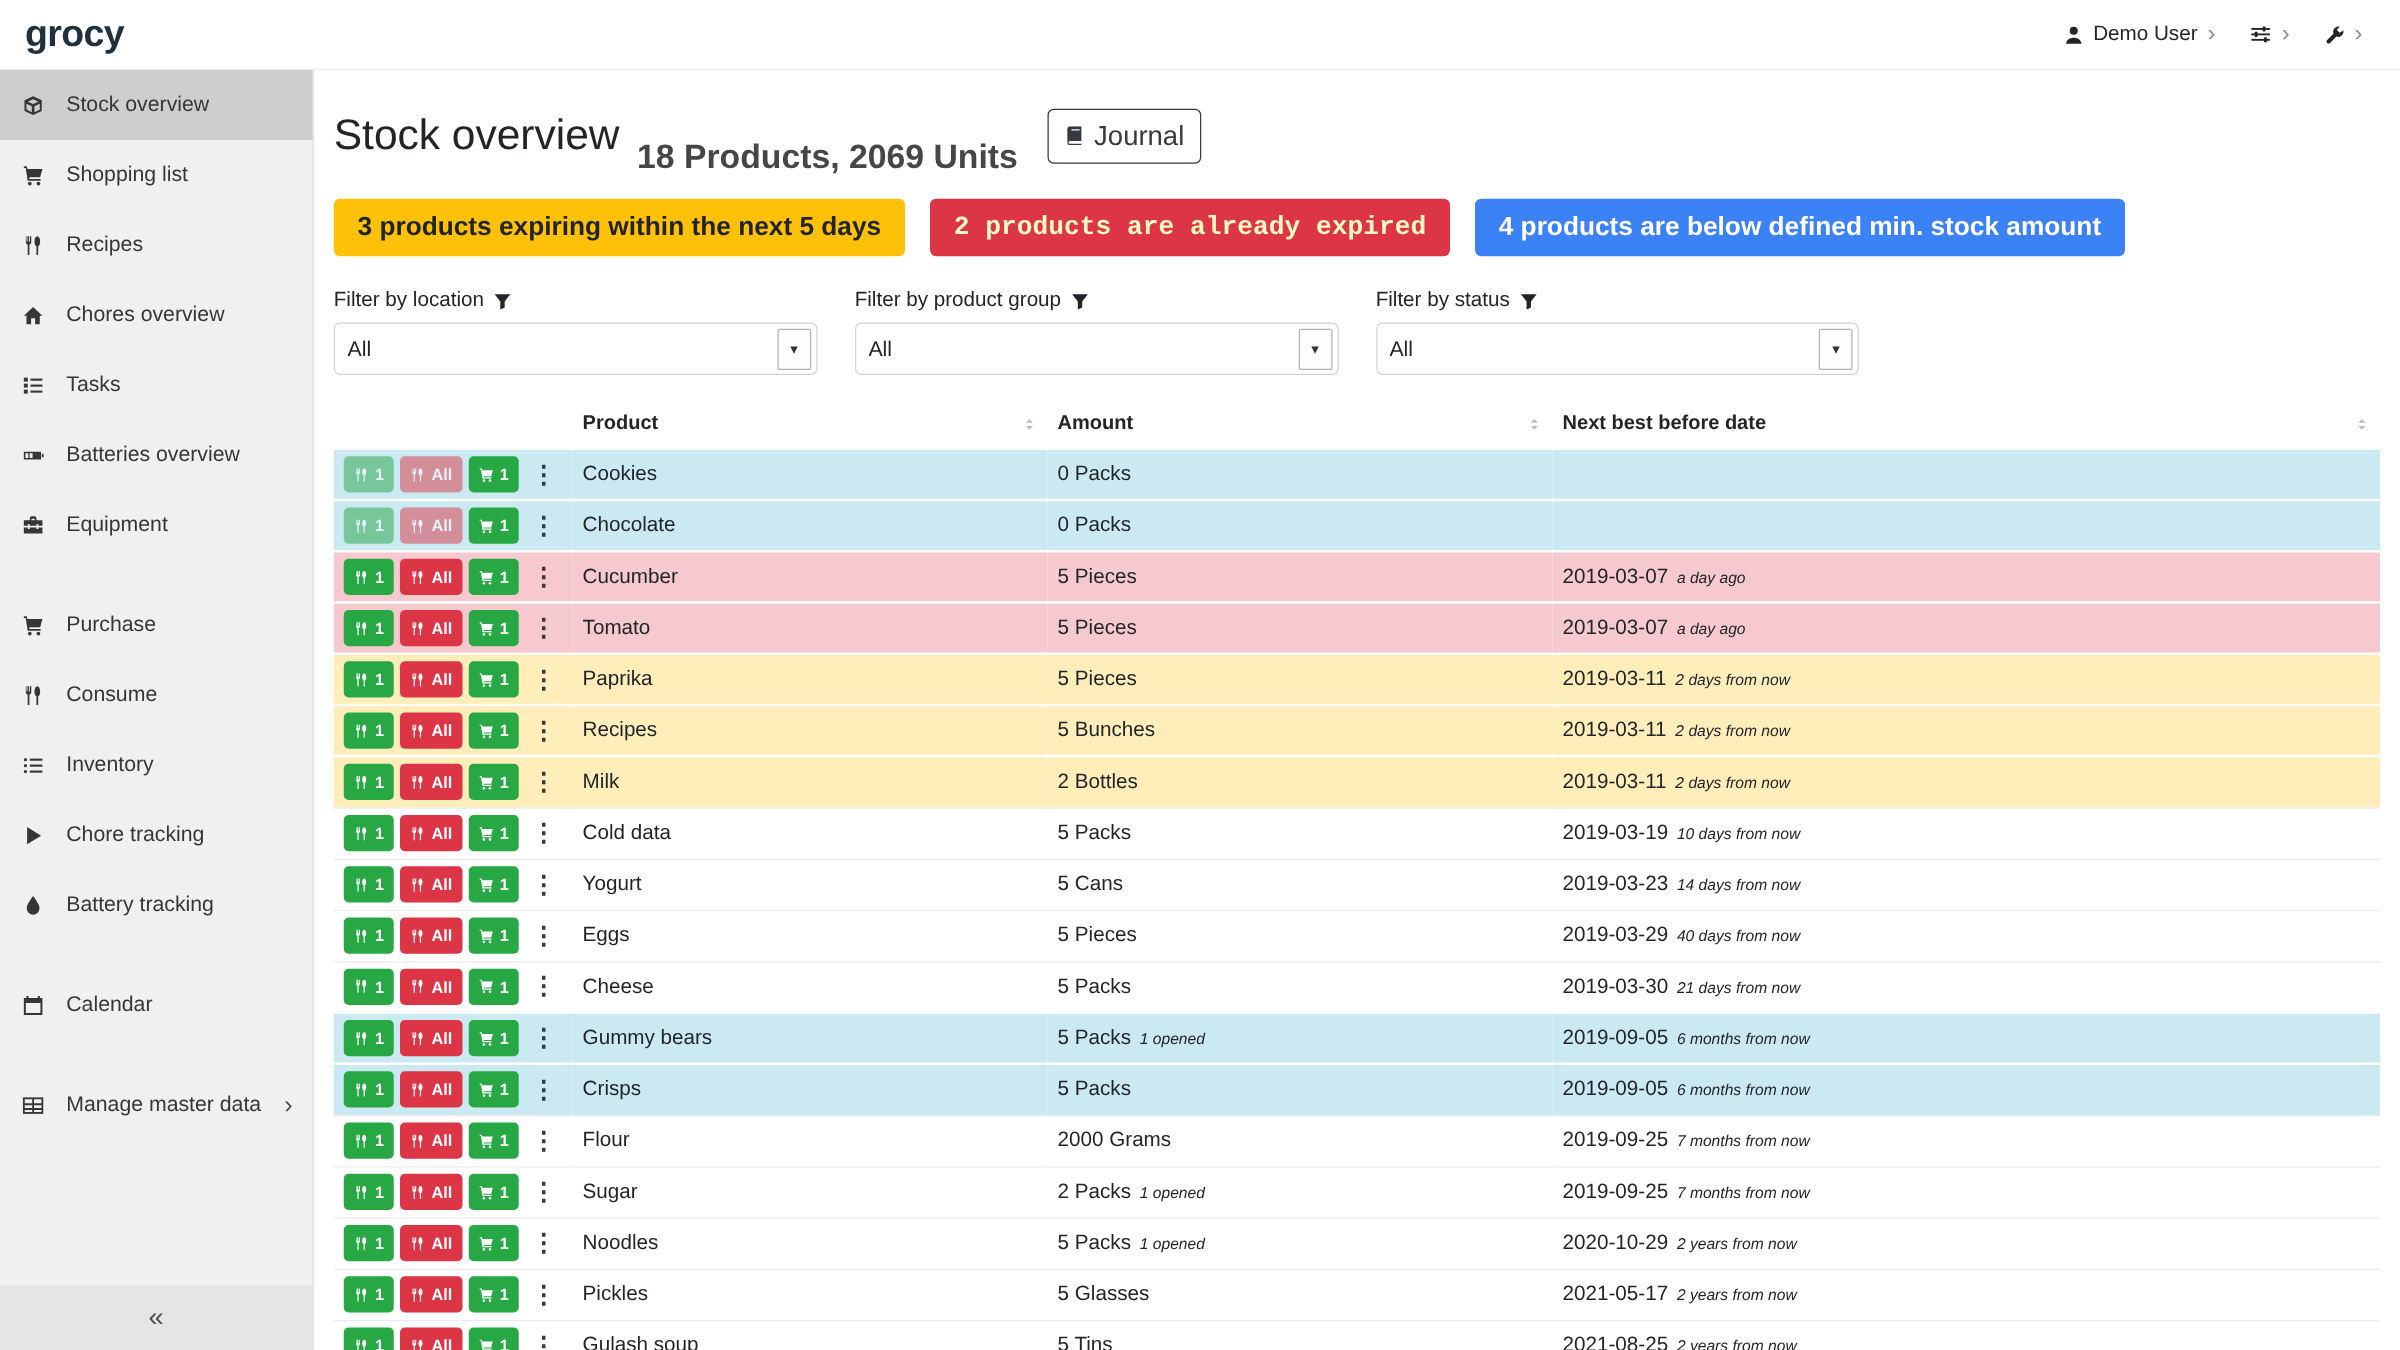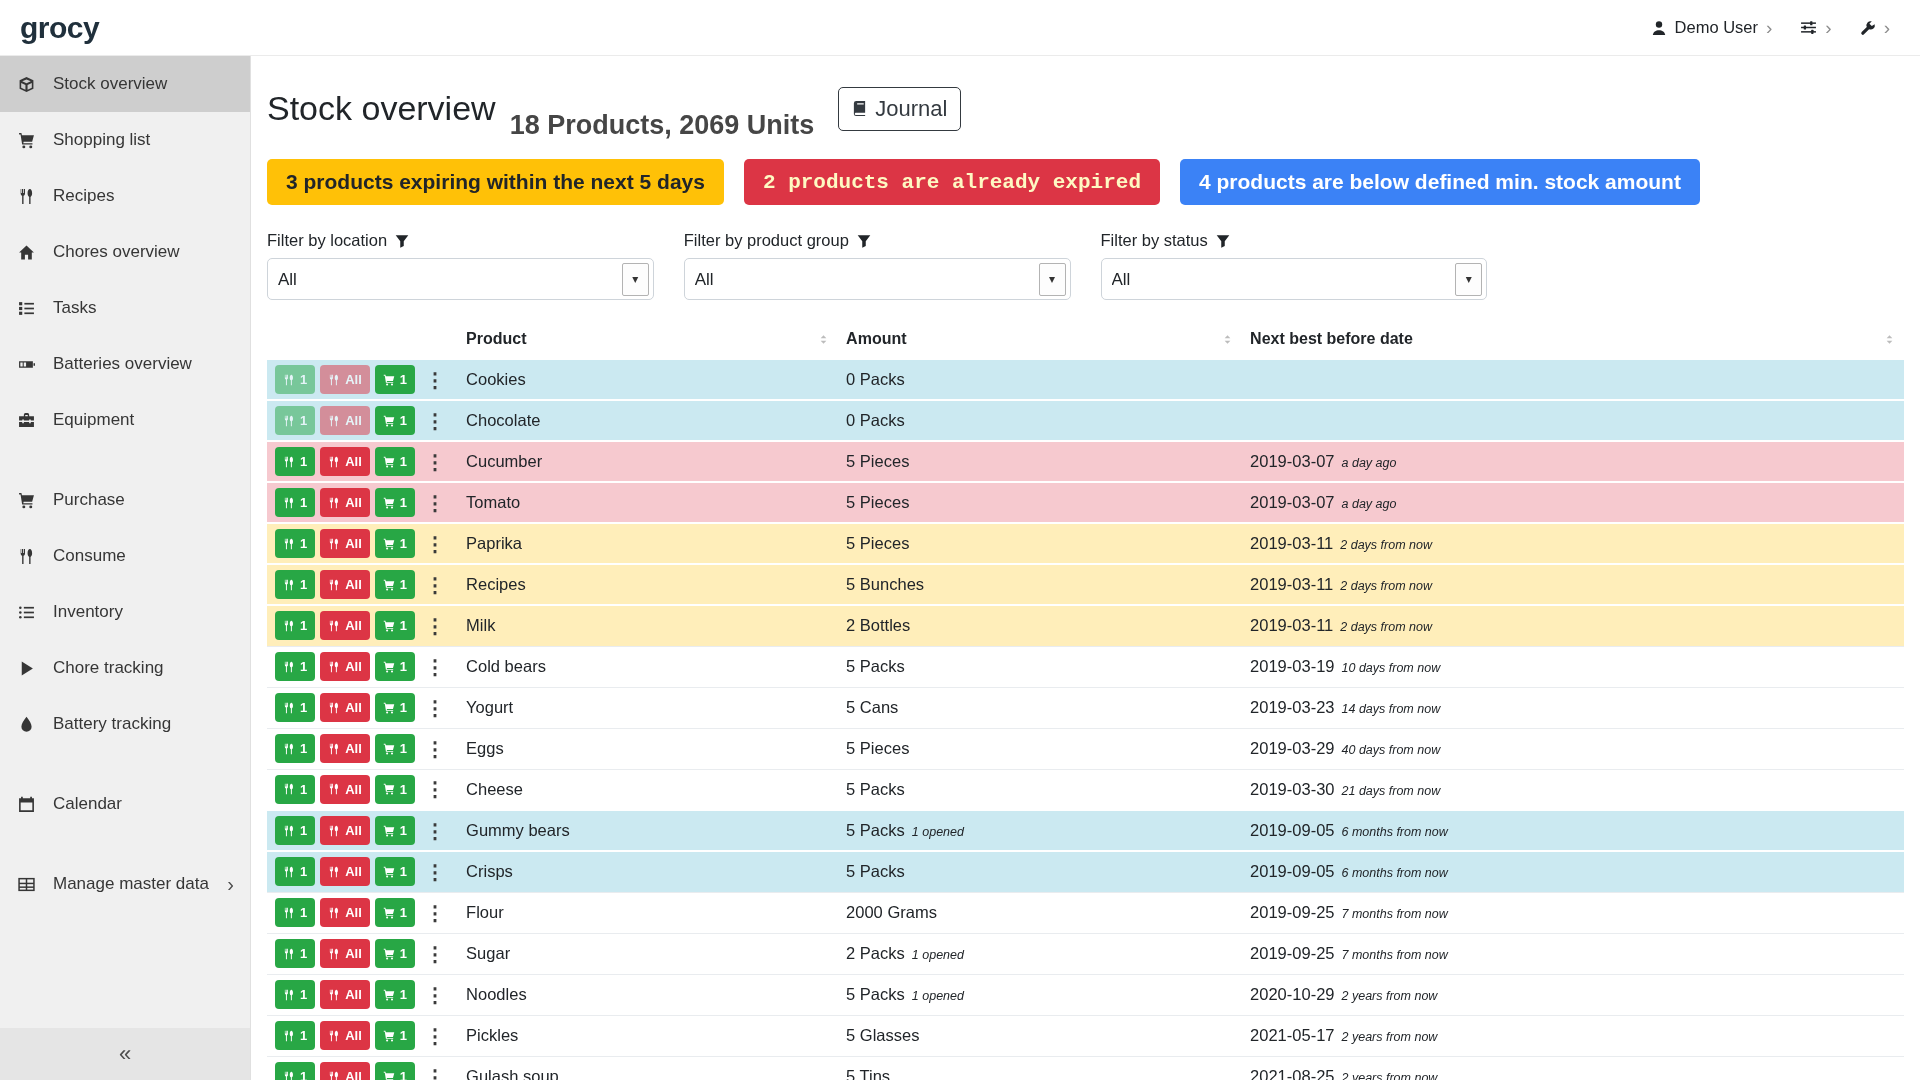--- a/index.html
+++ b/index.html
@@ -589,21 +589,21 @@
                 <button class="btn-act btn-green"><span class="icn">
                     <svg viewBox="0 0 16 16" width="17" height="17" fill="currentColor">
                       <path d="M1 1h2.2l.5 2H15l-1.7 6.2H5.3L5 10.5h8.6v1.3H3.9L2.4 2.3H1V1z"></path>
                       <circle cx="5.5" cy="14" r="1.4"></circle>
                       <circle cx="12" cy="14" r="1.4"></circle>
                     </svg>
                   </span>1</button>
                 <button class="btn-dots">⋮</button>
               </div>
             </td>
-            <td class="td-product">Cold bears</td>
+            <td class="td-product">Cold data</td>
             <td>5 Packs</td>
             <td>2019-03-19<span class="note">10 days from now</span></td>
           </tr>
           <tr>
             <td class="td-actions">
               <div class="acts">
                 <button class="btn-act btn-green"><span class="icn">
                     <svg viewBox="0 0 16 16" width="17" height="17" fill="currentColor">
                       <path d="M2.5 1v4.2c0 1 .6 1.8 1.4 2.1V15h1.3V7.3c.8-.3 1.4-1.1 1.4-2.1V1H5.5v3.8h-.7V1H3.7v3.8H3V1h-.5z"></path>
                       <path d="M11.2 1C9.9 1 9 2.8 9 5c0 1.7.6 3 1.5 3.4V15h1.3V8.4c.9-.4 1.5-1.7 1.5-3.4 0-2.2-.9-4-2.1-4z"></path>

